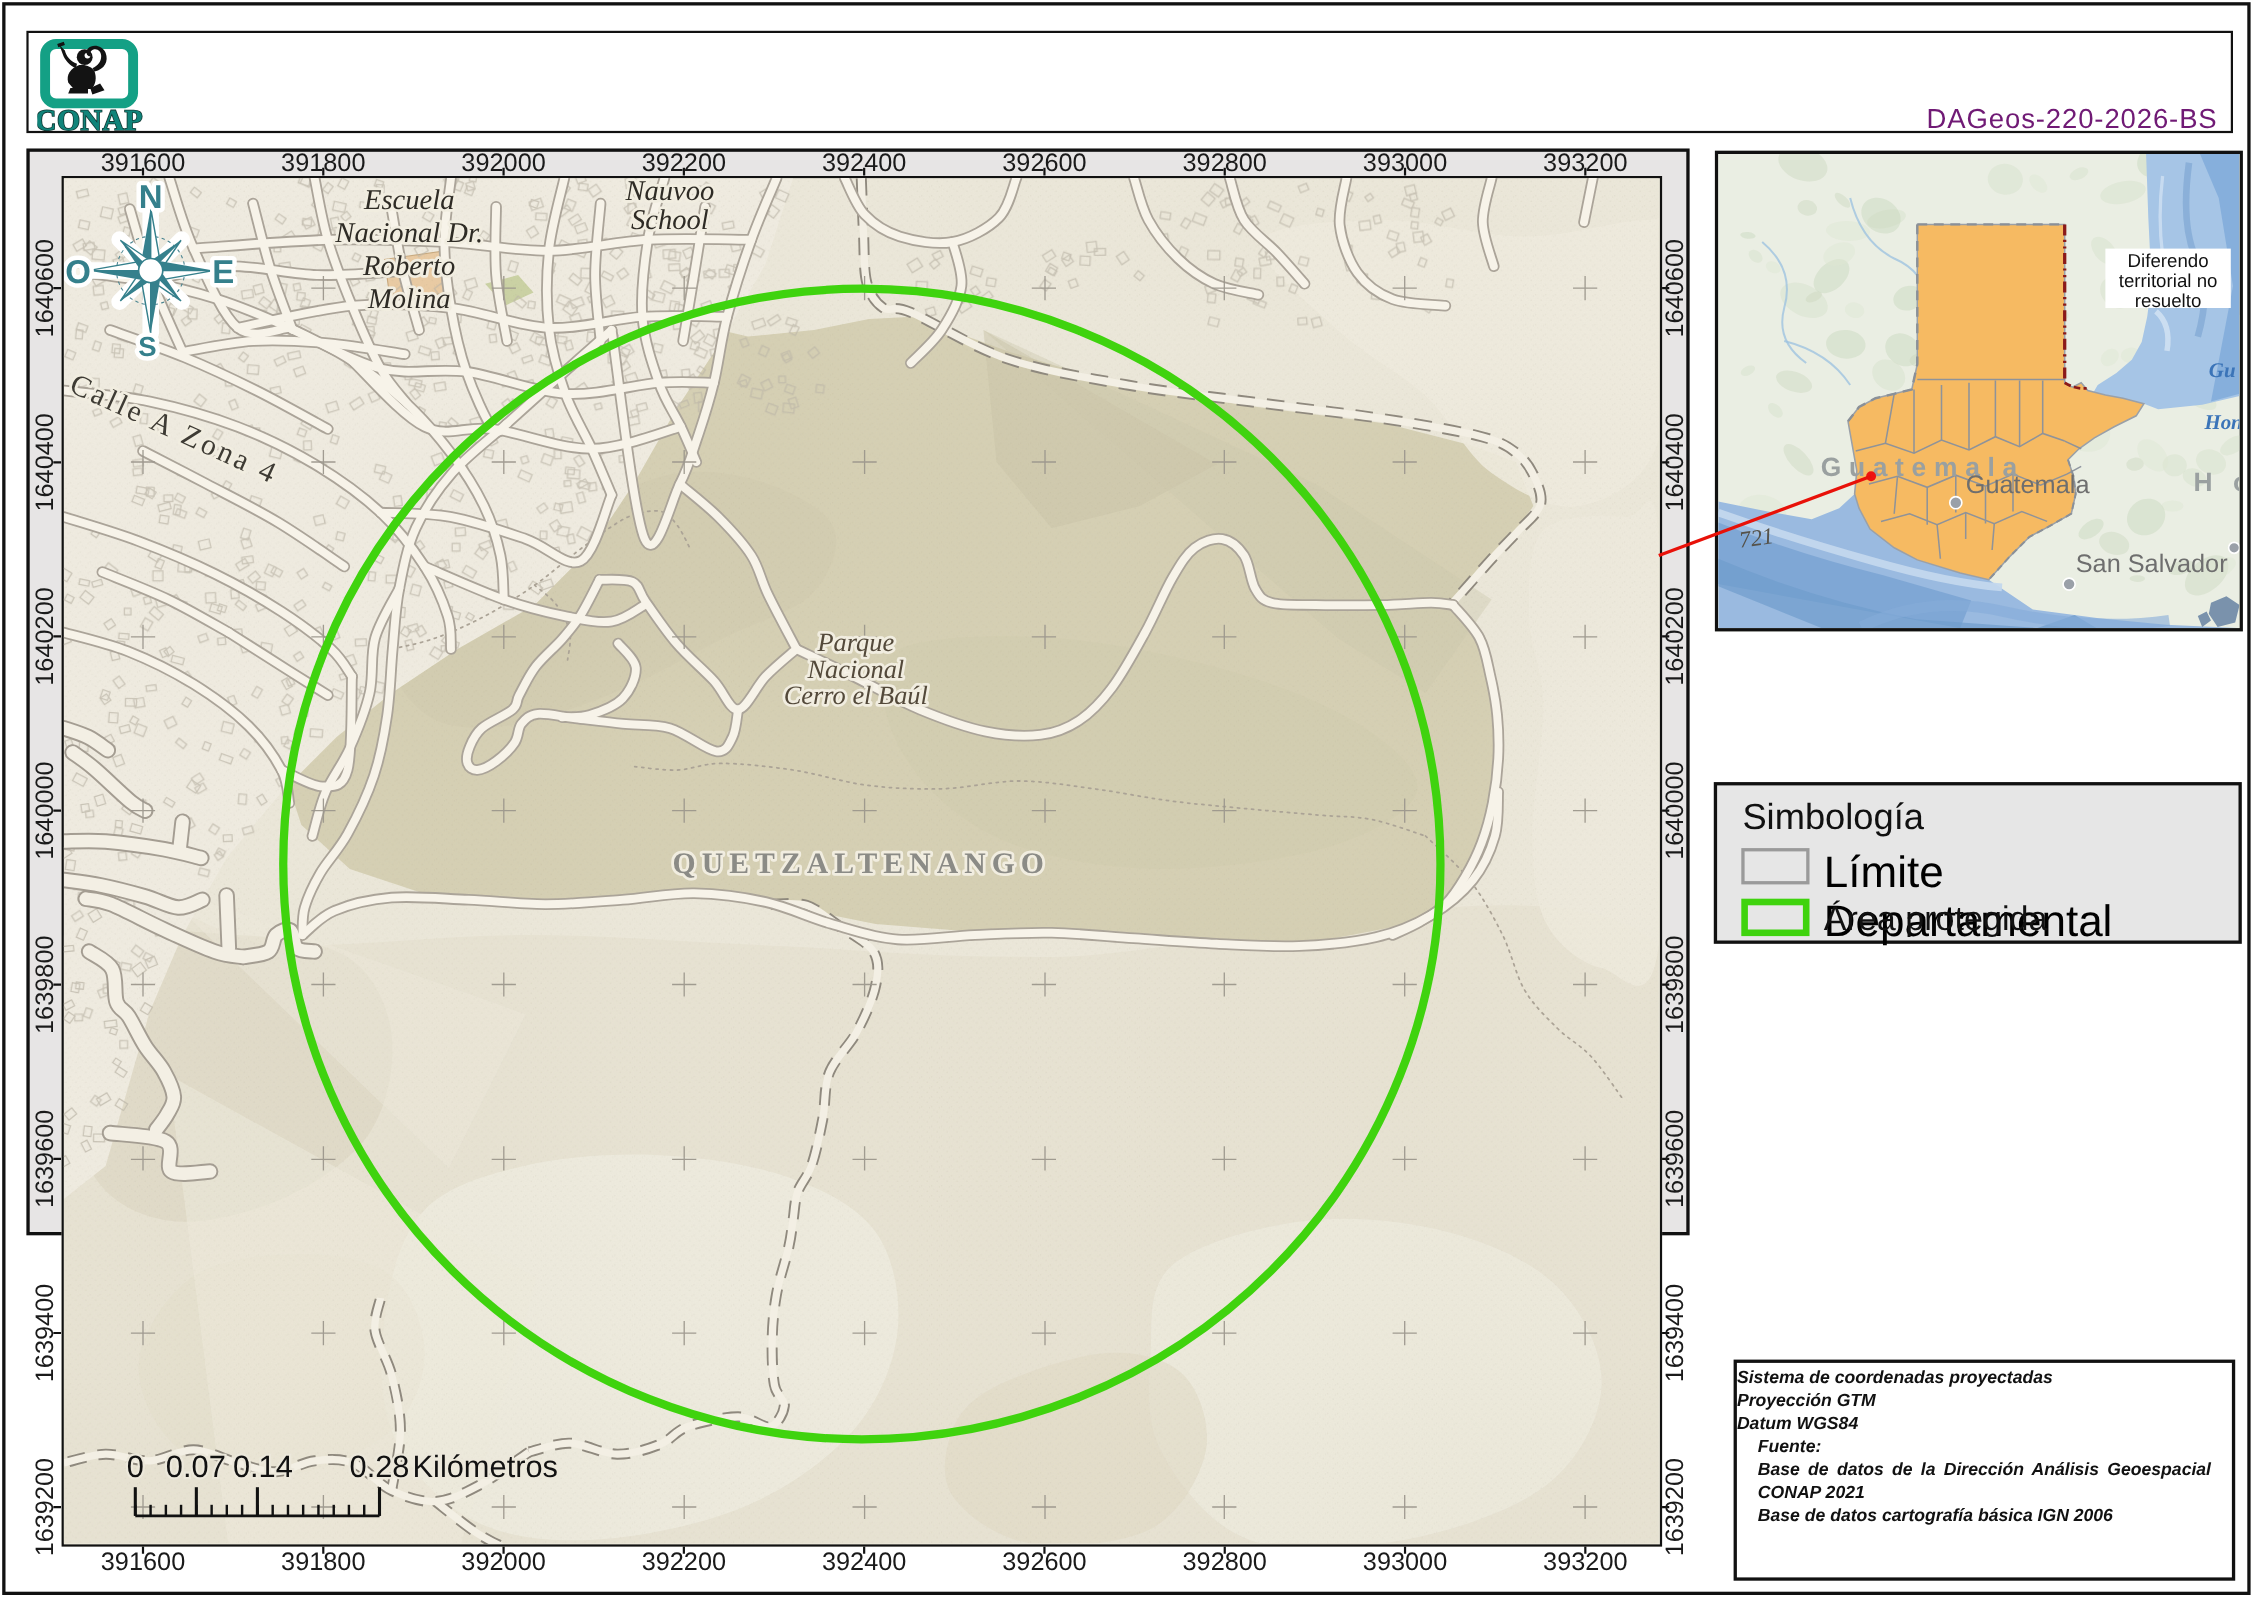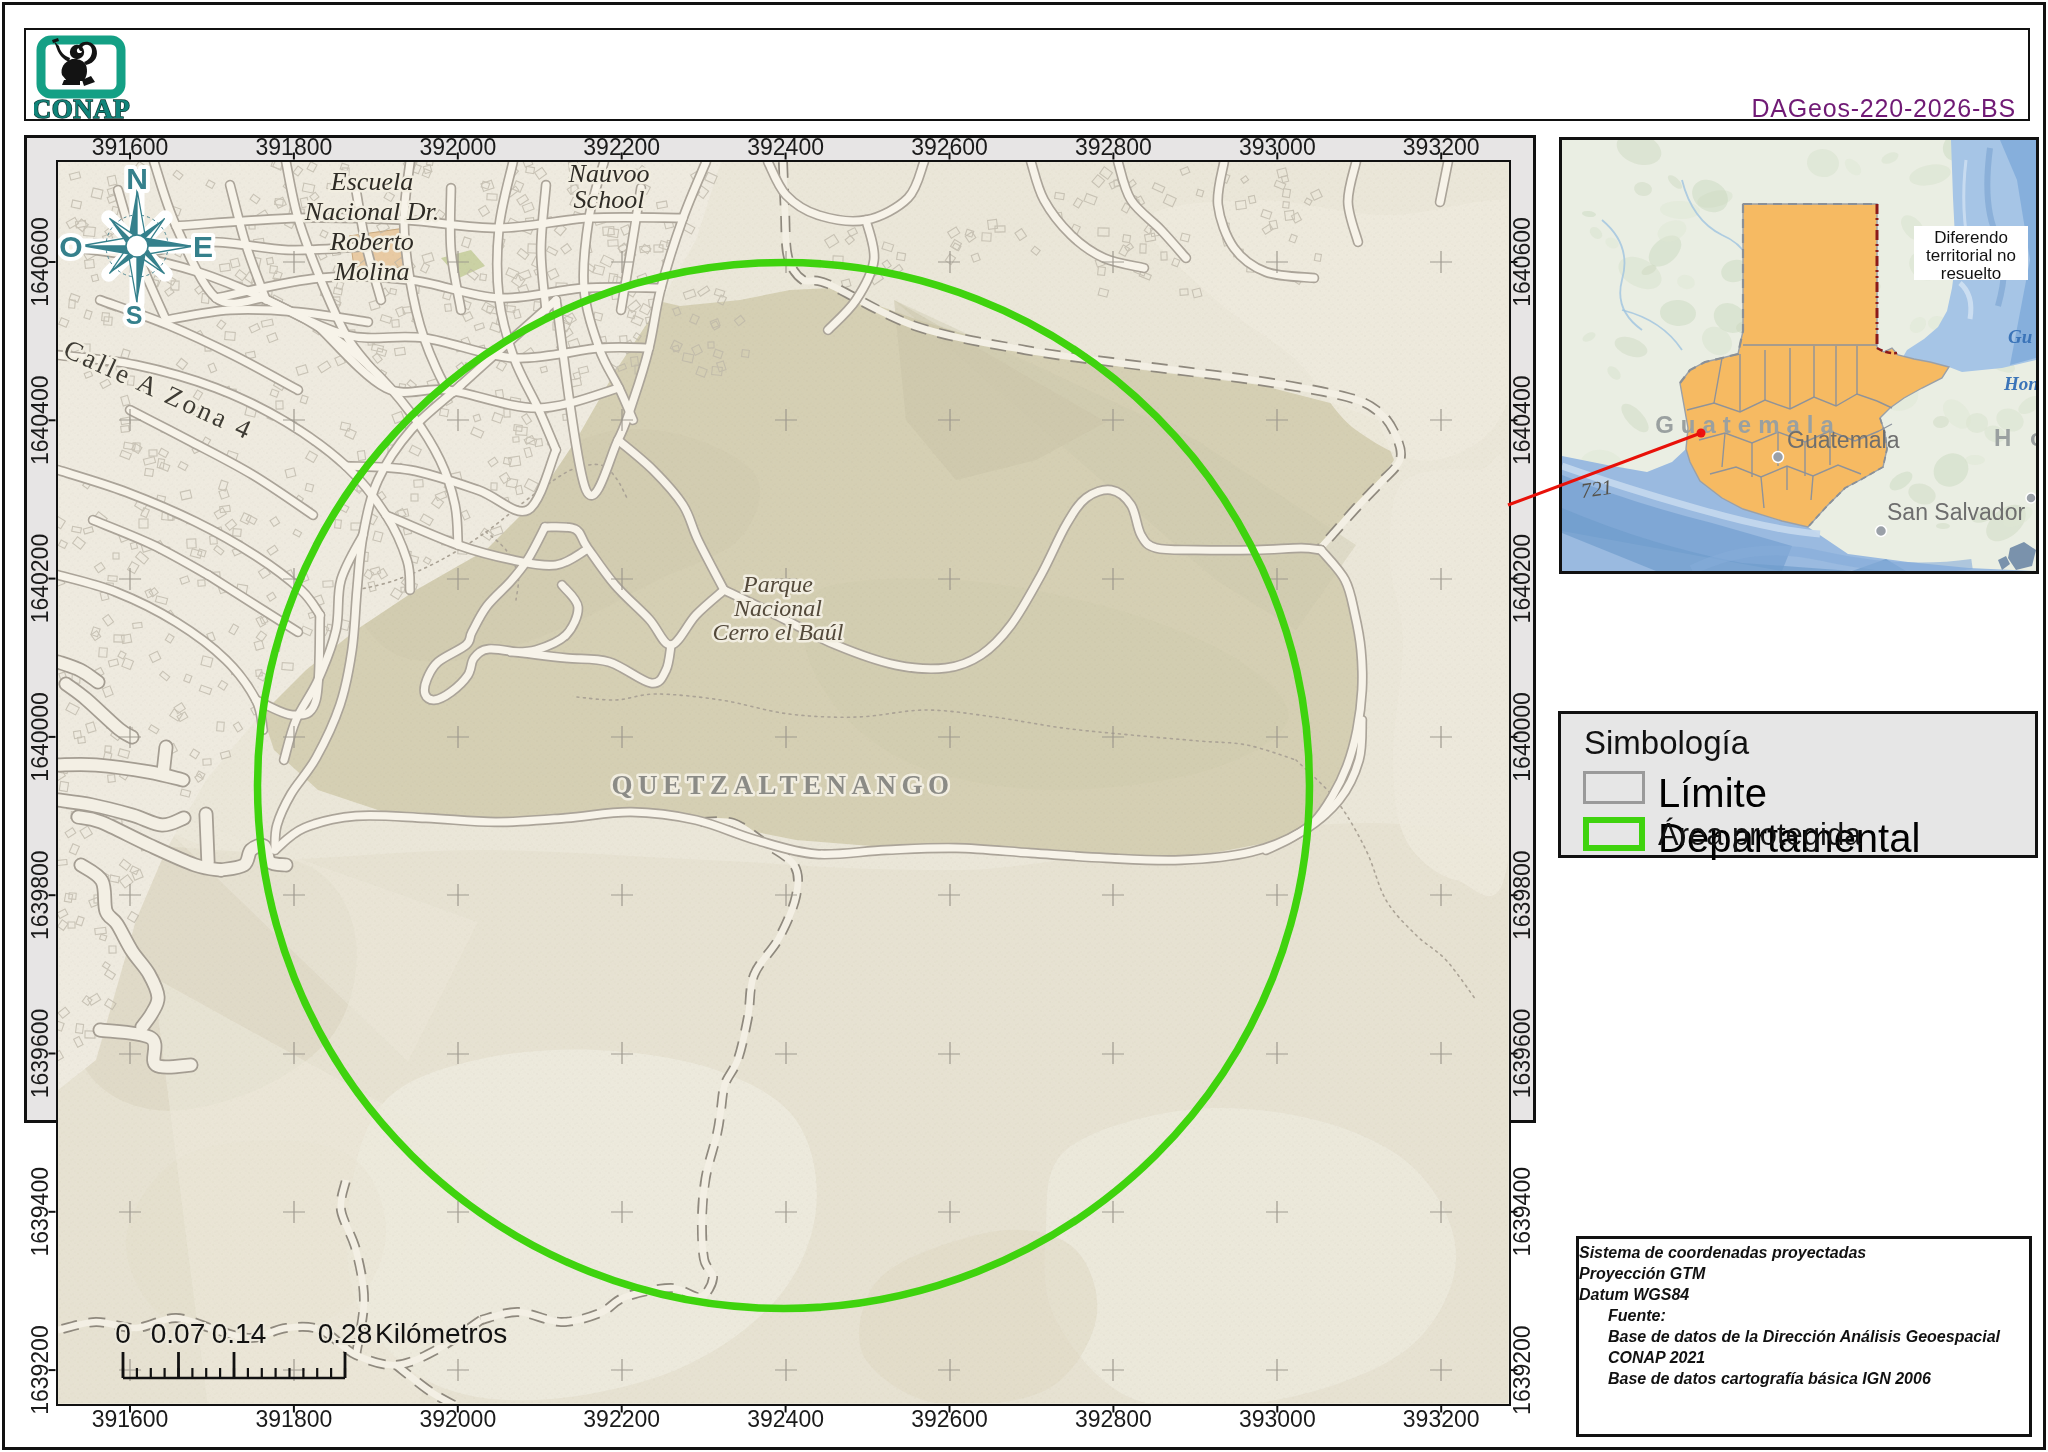--- a/index.html
+++ b/index.html
@@ -1240,21 +1240,21 @@
 <div class="abs" style="left:1558px;top:711px;width:480px;height:147px;border:3px solid #111;background:#E6E6E6">
 <div class="abs" style="left:23px;top:10px;font-family:'Liberation Sans',sans-serif;font-size:33px;color:#111">Simbología</div>
 <div class="abs" style="left:22px;top:57px;width:62px;height:33px;border:3px solid #9a9a9a;background:#E6E6E6"></div>
 <div class="abs" style="left:97px;top:57px;font-family:'Liberation Sans',sans-serif;font-size:40px;color:#000000">Límite Departamental</div>
 <div class="abs" style="left:22px;top:103px;width:62px;height:34px;border:6px solid #3FD30E;background:#E6E6E6"></div>
 <div class="abs" style="left:97px;top:103px;font-family:'Liberation Sans',sans-serif;font-size:31px;color:#111">Área protegida</div>
 </div>
 
 <div class="abs" style="left:1576px;top:1236px;width:456px;height:201px;border:3px solid #111;background:#fff;font-family:'Liberation Sans',sans-serif;font-style:italic;font-weight:bold;font-size:16px;color:#111;line-height:21px">
 <div style="text-align:left;margin-top:3px">Sistema de coordenadas proyectadas<br>Proyección GTM<br>Datum WGS84</div>
-<div style="margin:0 29px">
+<div style="margin:0 19px">
       <div>Fuente:</div>
 <div style="text-align:justify;text-align-last:justify">Base de datos de la Dirección Análisis Geoespacial</div>
 <div>CONAP 2021</div>
 <div>Base de datos cartografía básica IGN 2006</div>
     </div>
 </div>
 
 <svg class="abs" style="left:1490px;top:420px;pointer-events:none" width="230" height="100" viewBox="0 0 230 100">
 <line x1="18" y1="85" x2="211" y2="13" stroke="#E81109" stroke-width="3"></line>
 </svg>

